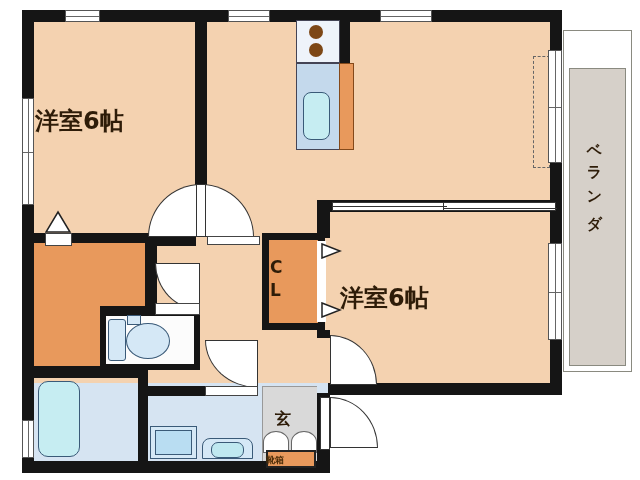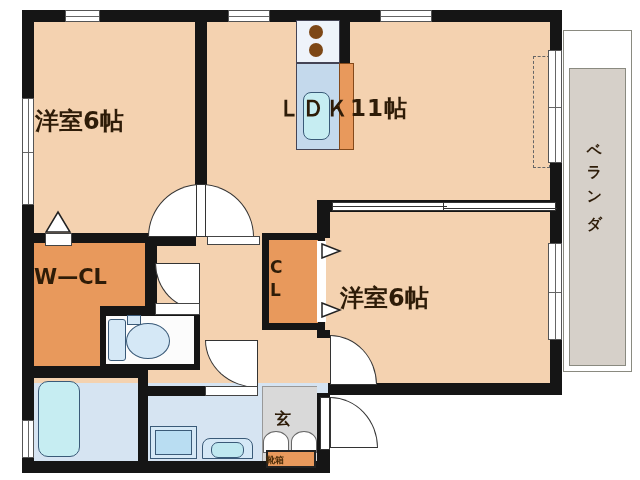--- a/index.html
+++ b/index.html
@@ -42,21 +42,20 @@
   <div class="a wall" style="left:95px;top:304px;width:65px;height:12px;"></div>
   <div class="a wall" style="left:22px;top:366px;width:126px;height:12px;"></div>
   <div class="a wall" style="left:140px;top:386px;width:65px;height:10px;"></div>
   <div class="a wall" style="left:138px;top:378px;width:10px;height:83px;"></div>
   <div class="a wall" style="left:317px;top:212px;width:13px;height:26px;"></div>
   <div class="a wall" style="left:317px;top:330px;width:13px;height:8px;"></div>
   <div class="a wall" style="left:317px;top:393px;width:13px;height:68px;"></div>
 
   <div class="a org" style="left:34px;top:243px;width:111px;height:63px;"></div>
   <div class="a org" style="left:34px;top:243px;width:66px;height:123px;"></div>
-  <div class="a lbl" style="left:34px;top:266px;width:115px;font-size:21px;">W—CL</div>
 
   <div class="a" style="left:100px;top:310px;width:100px;height:60px;background:#fcfcfc;border:6px solid var(--wall,#151515);"></div>
   <div class="a fix" style="left:108px;top:319px;width:18px;height:42px;border-radius:3px;"></div>
   <div class="a fix" style="left:126px;top:323px;width:44px;height:36px;border-radius:50%;"></div>
   <div class="a fix" style="left:127px;top:315px;width:14px;height:10px;"></div>
   <div class="a door" style="left:155px;top:263px;width:45px;height:47px;border-bottom-left-radius:100% 100%;"></div>
   <div class="a" style="left:155px;top:303px;width:45px;height:12px;background:#fff;border:1px solid #444;"></div>
 
   <div class="a" style="left:38px;top:381px;width:42px;height:76px;background:var(--tub-cyan,#c6edf2);border:1.5px solid var(--fixture-line,#3a5a78);border-radius:10px;"></div>
 
@@ -134,16 +133,15 @@
   <div class="a win" style="left:548px;top:50px;width:14px;height:113px;">
       <div class="wline-v"></div>
       <div class="wline-h"></div>
     </div>
   <div class="a win" style="left:548px;top:243px;width:14px;height:97px;">
       <div class="wline-v"></div>
       <div class="wline-h"></div>
     </div>
 
   <div class="a lbl" style="left:35px;top:108px;width:162px;font-size:24px;">洋室6帖</div>
-  <div class="a lbl" style="left:278px;top:96px;width:240px;font-size:23px;letter-spacing:1px;">ＬＤＫ11帖</div>
   <div class="a lbl" style="left:340px;top:285px;width:205px;font-size:24px;">洋室6帖</div>
 
 </div>
 
 </body></html>

